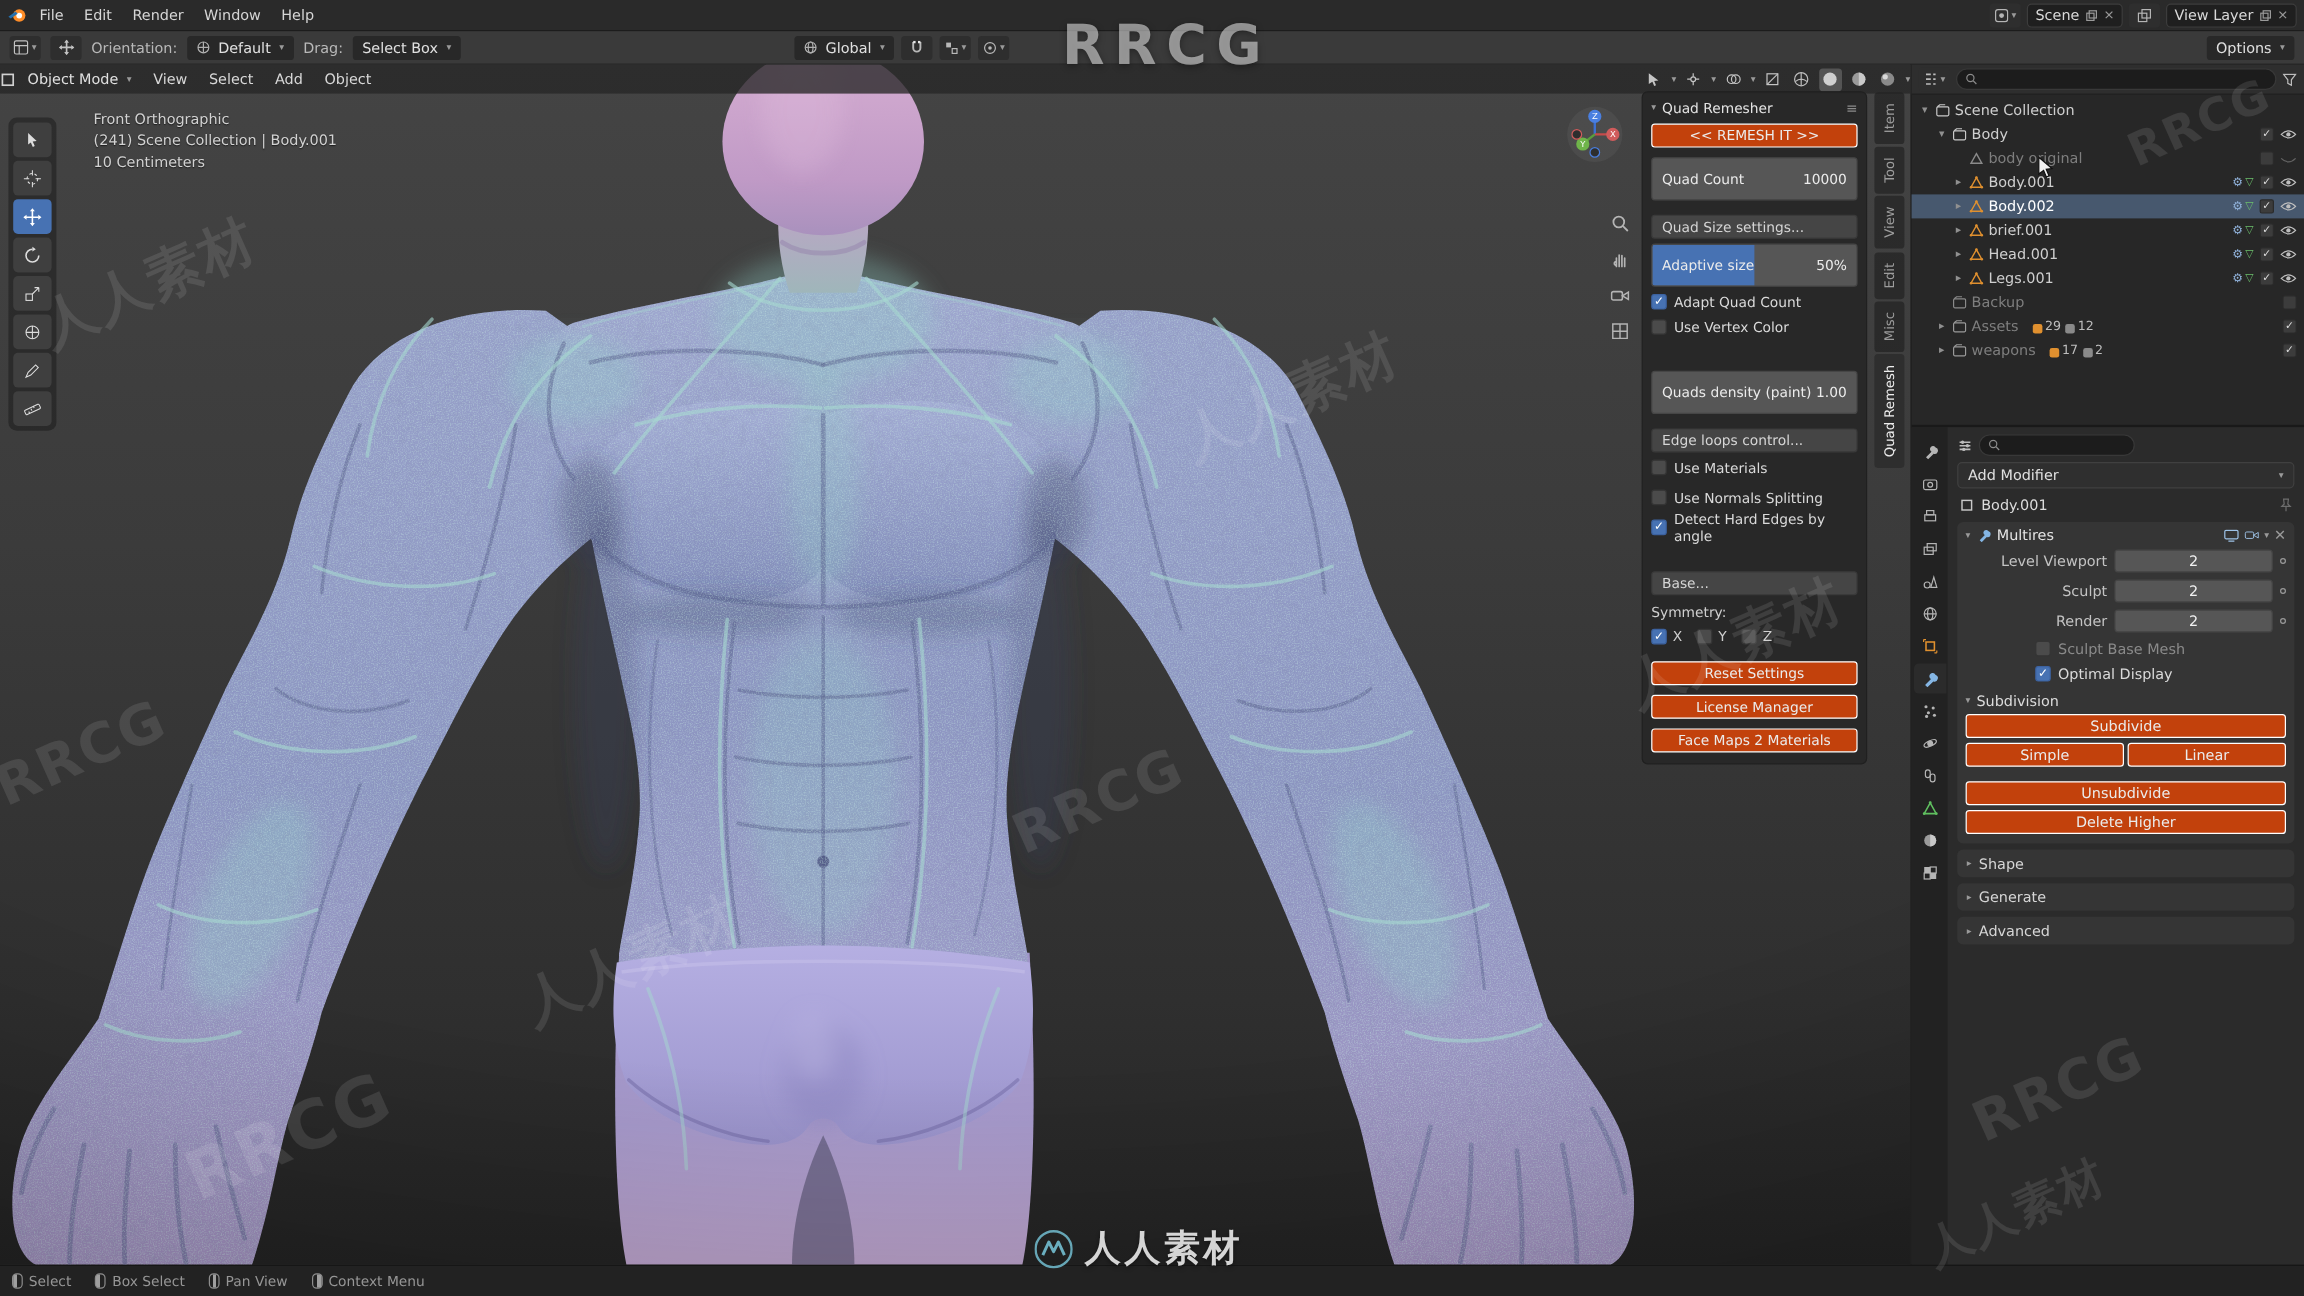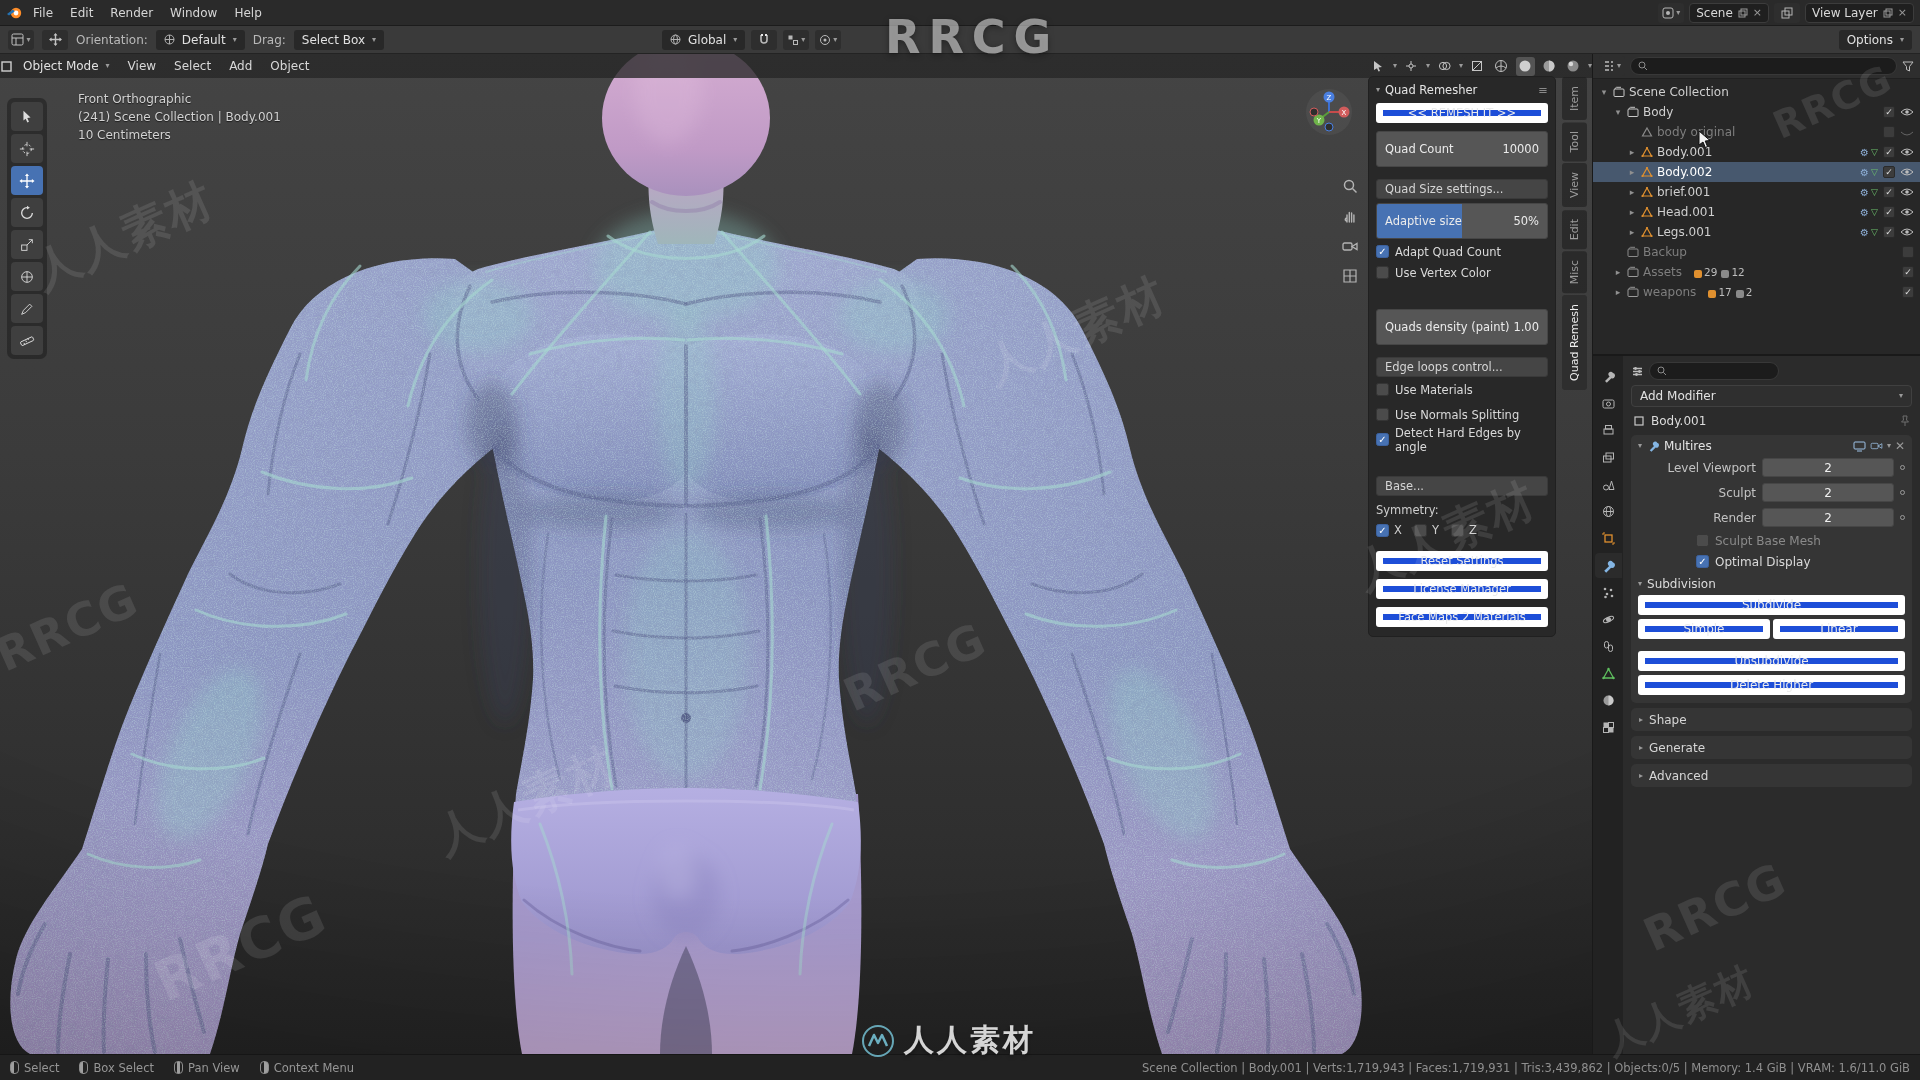--- a/index.html
+++ b/index.html
@@ -43,21 +43,21 @@
 .tool{width:32px;height:29px;background:#3f3f3f;border-radius:4px;display:flex;align-items:center;justify-content:center}
 .tool.on{background:#4772b3}
 
 #gizmo{position:absolute;right:239px;top:34px;z-index:4}
 .navic{position:absolute;right:230px;width:24px;height:24px;z-index:4;display:flex;align-items:center;justify-content:center;opacity:.85}
 
 
 #npanel{position:absolute;top:22px;right:36px;width:188px;z-index:6;background:rgba(40,40,40,.96);border:1px solid #202020;border-radius:5px;padding:5px 7px 9px;display:flex;flex-direction:column;gap:4px;font-size:11.5px}
 .np-h{display:flex;align-items:center;gap:5px;color:#e4e4e4;padding:1px 0 2px}
 .np-grip{margin-left:auto;color:#8a8a8a}
-.btn{height:20px;background:#1d4ed8;border:7px solid #ffffff;border-radius:3px;color:#ebebeb;display:flex;align-items:center;justify-content:center;text-align:left}
+.btn{height:20px;background:#c2410c;border:1px solid #ffffff;border-radius:3px;color:#ebebeb;display:flex;align-items:center;justify-content:center;text-align:left}
 .fld{position:relative;height:36px;background:#565656;border:1px solid #464646;border-radius:3px;color:#ebebeb;display:flex;align-items:center;padding:0 8px;overflow:hidden}
 .fld .fv{margin-left:auto}
 .fill{position:absolute;left:0;top:0;bottom:0;width:50%;background:#4772b3}
 .z{position:relative}
 .sect{height:20px;background:#454545;border:1px solid #3a3a3a;border-radius:3px;color:#d5d5d5;display:flex;align-items:center;padding:0 8px}
 .cbrow{display:flex;align-items:center;gap:6px;height:17px;color:#dadada}
 .cb{width:13px;height:13px;border-radius:2.5px;background:#4b4b4b;border:1px solid #353535;display:inline-flex;align-items:center;justify-content:center;font-size:10px;color:#fff;flex:0 0 13px}
 .cb.on{background:#4772b3;border-color:#3c62a0}
 .cb.on::after{content:"✓"}
 .mt4{margin-top:4px}.mt8{margin-top:8px}.mt12{margin-top:24px}
@@ -1058,21 +1058,20 @@
         <span>Box Select</span>
       </span>
     <span class="sgrp">
         <span class="mouse m-m"></span>
         <span>Pan View</span>
       </span>
     <span class="sgrp">
         <span class="mouse m-r"></span>
         <span>Context Menu</span>
       </span>
-    <span id="stats">Scene Collection | Body.001 | Verts:1,719,943 | Faces:1,719,931 | Tris:3,439,862 | Objects:0/5 | Memory: 1.4 GiB | VRAM: 1.6/11.0 GiB</span>
   </div>
 
   <div id="wm">
     <span id="wm-top">RRCG</span>
     <span class="w" style="left:28px;top:205px">人人素材</span>
     <span class="w" style="left:-8px;top:600px">RRCG</span>
     <span class="w" style="left:150px;top:915px;font-size:56px">RRCG</span>
     <span class="w" style="left:430px;top:770px">人人素材</span>
     <span class="w" style="left:840px;top:640px">RRCG</span>
     <span class="w" style="left:980px;top:300px">人人素材</span>

